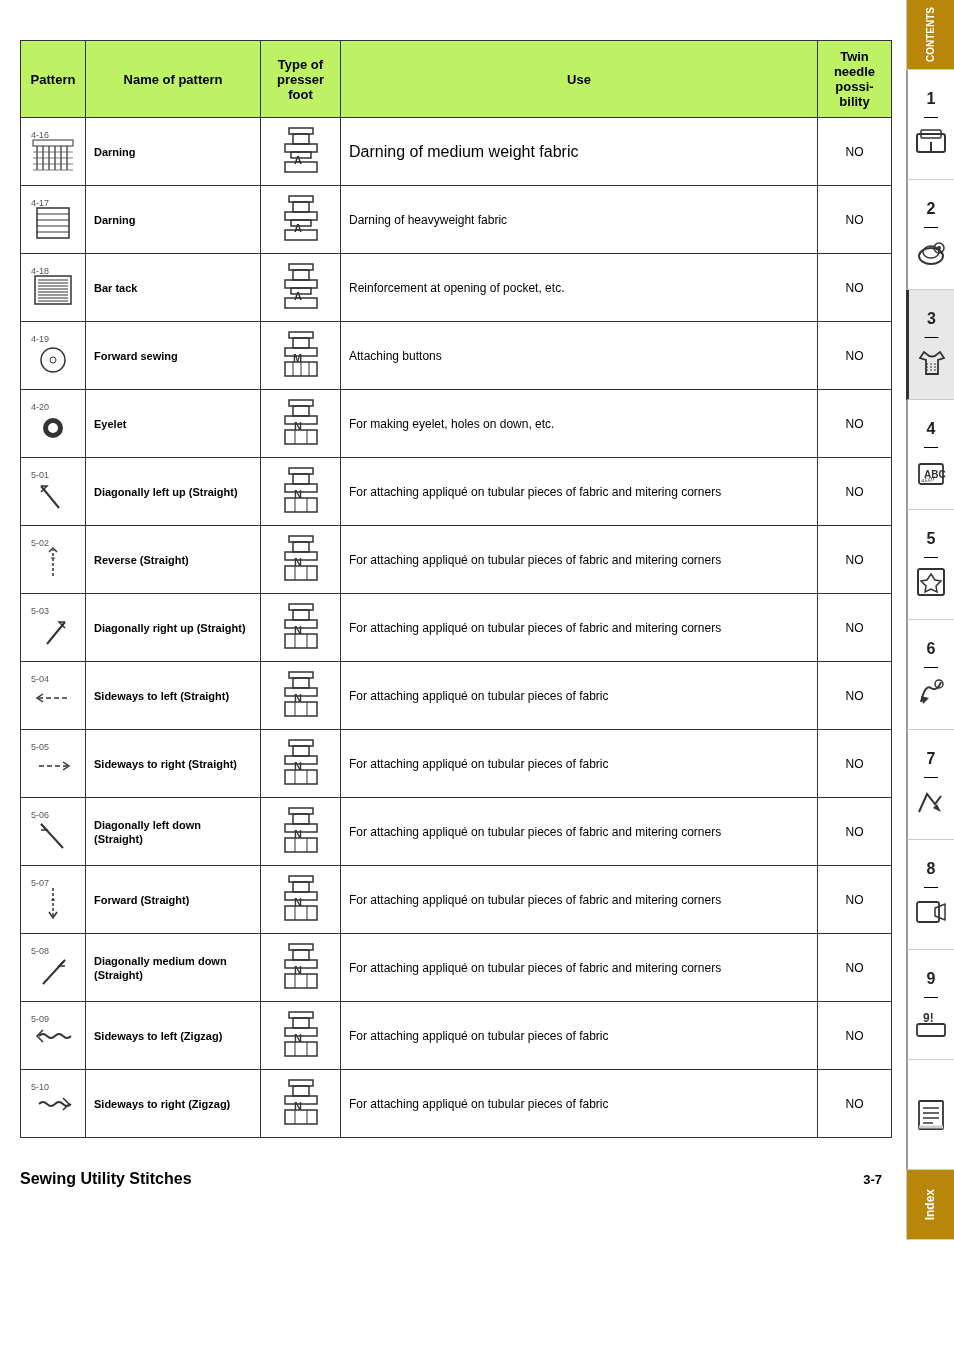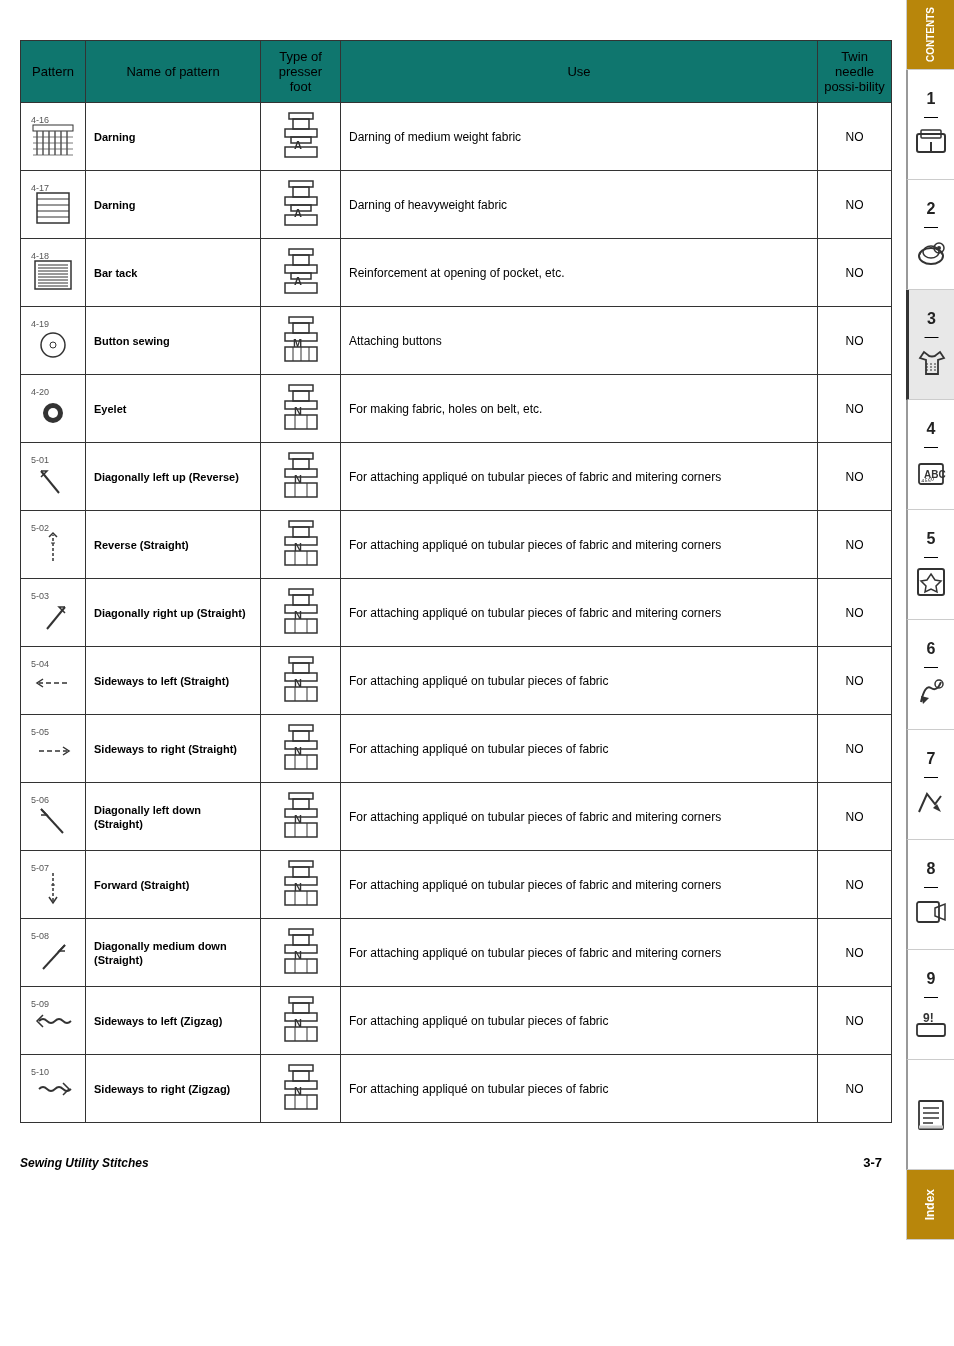--- a/index.html
+++ b/index.html
@@ -76,25 +76,25 @@
 
     
     .stitch-table {
       width: 100%;
       border-collapse: collapse;
       border: 1px solid #333;
       margin-top: 20px;
     }
 
     .stitch-table th {
-      background: #0f766e;
+      background: #bef264;
       border: 1px solid #333;
       padding: 8px 6px;
       font-size: 13px;
-      font-weight: normal;
+      font-weight: bold;
       text-align: center;
       vertical-align: middle;
     }
 
     .stitch-table td {
       border: 1px solid #333;
       padding: 6px 8px;
       font-size: 12px;
       vertical-align: middle;
     }
@@ -118,22 +118,21 @@
     
     .footer {
       display: flex;
       justify-content: space-between;
       align-items: center;
       padding: 12px 20px 8px 20px;
       margin-right: 52px;
     }
     .footer-title {
       font-weight: bold;
-      font-size: 12px;
-      font-style: italic;
+      font-size: 16px;
     }
     .footer-page {
       font-size: 13px;
       font-weight: bold;
     }
 
     .sidebar-num {
       font-size: 14px;
       font-weight: bold;
       color: #222;
@@ -291,21 +290,21 @@
       </svg></td>
             <td class="col-name"><span class="pattern-name">Darning</span></td>
             <td class="col-type presser-icon"><svg width="52" height="52" viewBox="0 0 52 52">
         <rect x="14" y="4" width="24" height="6" fill="none" stroke="#333" stroke-width="1.5"></rect>
         <rect x="18" y="10" width="16" height="10" fill="none" stroke="#333" stroke-width="1.5"></rect>
         <rect x="10" y="20" width="32" height="8" fill="none" stroke="#333" stroke-width="1.5"></rect>
         <rect x="16" y="28" width="20" height="6" fill="none" stroke="#333" stroke-width="1.5"></rect>
         <text x="19" y="40" font-size="11" font-weight="bold" fill="#333">A</text>
         <rect x="10" y="38" width="32" height="10" fill="none" stroke="#333" stroke-width="1.5"></rect>
       </svg></td>
-            <td class="col-use" style="font-size: 12px;">Darning of medium weight fabric</td>
+            <td class="col-use" style="font-size: 16px;">Darning of medium weight fabric</td>
             <td class="col-twin" style="text-align: center; font-size: 12px;">NO</td>
           </tr>
           <tr>
             <td class="col-pattern"><svg width="48" height="48" viewBox="0 0 48 48">
                 <text x="2" y="12" font-size="9" fill="#555">4-17</text>
         <rect x="8" y="14" width="32" height="30" fill="none" stroke="#333" stroke-width="1.5"></rect>
         <line x1="8" y1="20" x2="40" y2="20" stroke="#333" stroke-width="1"></line>
         <line x1="8" y1="26" x2="40" y2="26" stroke="#333" stroke-width="1"></line>
         <line x1="8" y1="32" x2="40" y2="32" stroke="#333" stroke-width="1"></line>
         <line x1="8" y1="38" x2="40" y2="38" stroke="#333" stroke-width="1"></line>
@@ -346,21 +345,21 @@
       </svg></td>
             <td class="col-use" style="font-size: 12px;">Reinforcement at opening of pocket, etc.</td>
             <td class="col-twin" style="text-align: center; font-size: 12px;">NO</td>
           </tr>
           <tr>
             <td class="col-pattern"><svg width="48" height="48" viewBox="0 0 48 48">
                 <text x="2" y="12" font-size="9" fill="#555">4-19</text>
         <circle cx="24" cy="30" r="12" fill="none" stroke="#333" stroke-width="1.5"></circle>
         <circle cx="24" cy="30" r="3" fill="none" stroke="#333" stroke-width="1"></circle>
       </svg></td>
-            <td class="col-name"><span class="pattern-name">Button sewing</span></td>
+            <td class="col-name"><span class="pattern-name">Forward sewing</span></td>
             <td class="col-type presser-icon"><svg width="52" height="52" viewBox="0 0 52 52">
         <rect x="14" y="4" width="24" height="6" fill="none" stroke="#333" stroke-width="1.5"></rect>
         <rect x="18" y="10" width="16" height="10" fill="none" stroke="#333" stroke-width="1.5"></rect>
         <rect x="10" y="20" width="32" height="8" fill="none" stroke="#333" stroke-width="1.5"></rect>
         <text x="18" y="34" font-size="11" font-weight="bold" fill="#333">M</text>
         <rect x="10" y="34" width="32" height="14" fill="none" stroke="#333" stroke-width="1.5"></rect>
         <line x1="18" y1="34" x2="18" y2="48" stroke="#333" stroke-width="1"></line>
         <line x1="26" y1="34" x2="26" y2="48" stroke="#333" stroke-width="1"></line>
         <line x1="34" y1="34" x2="34" y2="48" stroke="#333" stroke-width="1"></line>
       </svg></td>
@@ -376,30 +375,30 @@
             <td class="col-name"><span class="pattern-name">Eyelet</span></td>
             <td class="col-type presser-icon"><svg width="52" height="52" viewBox="0 0 52 52">
         <rect x="14" y="4" width="24" height="6" fill="none" stroke="#333" stroke-width="1.5"></rect>
         <rect x="18" y="10" width="16" height="10" fill="none" stroke="#333" stroke-width="1.5"></rect>
         <rect x="10" y="20" width="32" height="8" fill="none" stroke="#333" stroke-width="1.5"></rect>
         <text x="19" y="34" font-size="11" font-weight="bold" fill="#333">N</text>
         <rect x="10" y="34" width="32" height="14" fill="none" stroke="#333" stroke-width="1.5"></rect>
         <line x1="20" y1="34" x2="20" y2="48" stroke="#333" stroke-width="1"></line>
         <line x1="32" y1="34" x2="32" y2="48" stroke="#333" stroke-width="1"></line>
       </svg></td>
-            <td class="col-use" style="font-size: 12px;">For making fabric, holes on belt, etc.</td>
+            <td class="col-use" style="font-size: 12px;">For making eyelet, holes on down, etc.</td>
             <td class="col-twin" style="text-align: center; font-size: 12px;">NO</td>
           </tr>
           <tr>
             <td class="col-pattern"><svg width="48" height="48" viewBox="0 0 48 48">
                 <text x="2" y="12" font-size="9" fill="#555">5-01</text>
         <line x1="30" y1="42" x2="12" y2="20" stroke="#333" stroke-width="2"></line>
         <polyline points="12,20 18,20 12,26" fill="none" stroke="#333" stroke-width="1.5"></polyline>
       </svg></td>
-            <td class="col-name"><span class="pattern-name">Diagonally left up (Reverse)</span></td>
+            <td class="col-name"><span class="pattern-name">Diagonally left up (Straight)</span></td>
             <td class="col-type presser-icon"><svg width="52" height="52" viewBox="0 0 52 52">
         <rect x="14" y="4" width="24" height="6" fill="none" stroke="#333" stroke-width="1.5"></rect>
         <rect x="18" y="10" width="16" height="10" fill="none" stroke="#333" stroke-width="1.5"></rect>
         <rect x="10" y="20" width="32" height="8" fill="none" stroke="#333" stroke-width="1.5"></rect>
         <text x="19" y="34" font-size="11" font-weight="bold" fill="#333">N</text>
         <rect x="10" y="34" width="32" height="14" fill="none" stroke="#333" stroke-width="1.5"></rect>
         <line x1="20" y1="34" x2="20" y2="48" stroke="#333" stroke-width="1"></line>
         <line x1="32" y1="34" x2="32" y2="48" stroke="#333" stroke-width="1"></line>
       </svg></td>
             <td class="col-use" style="font-size: 12px;">For attaching appliqué on tubular pieces of fabric and mitering corners</td>

